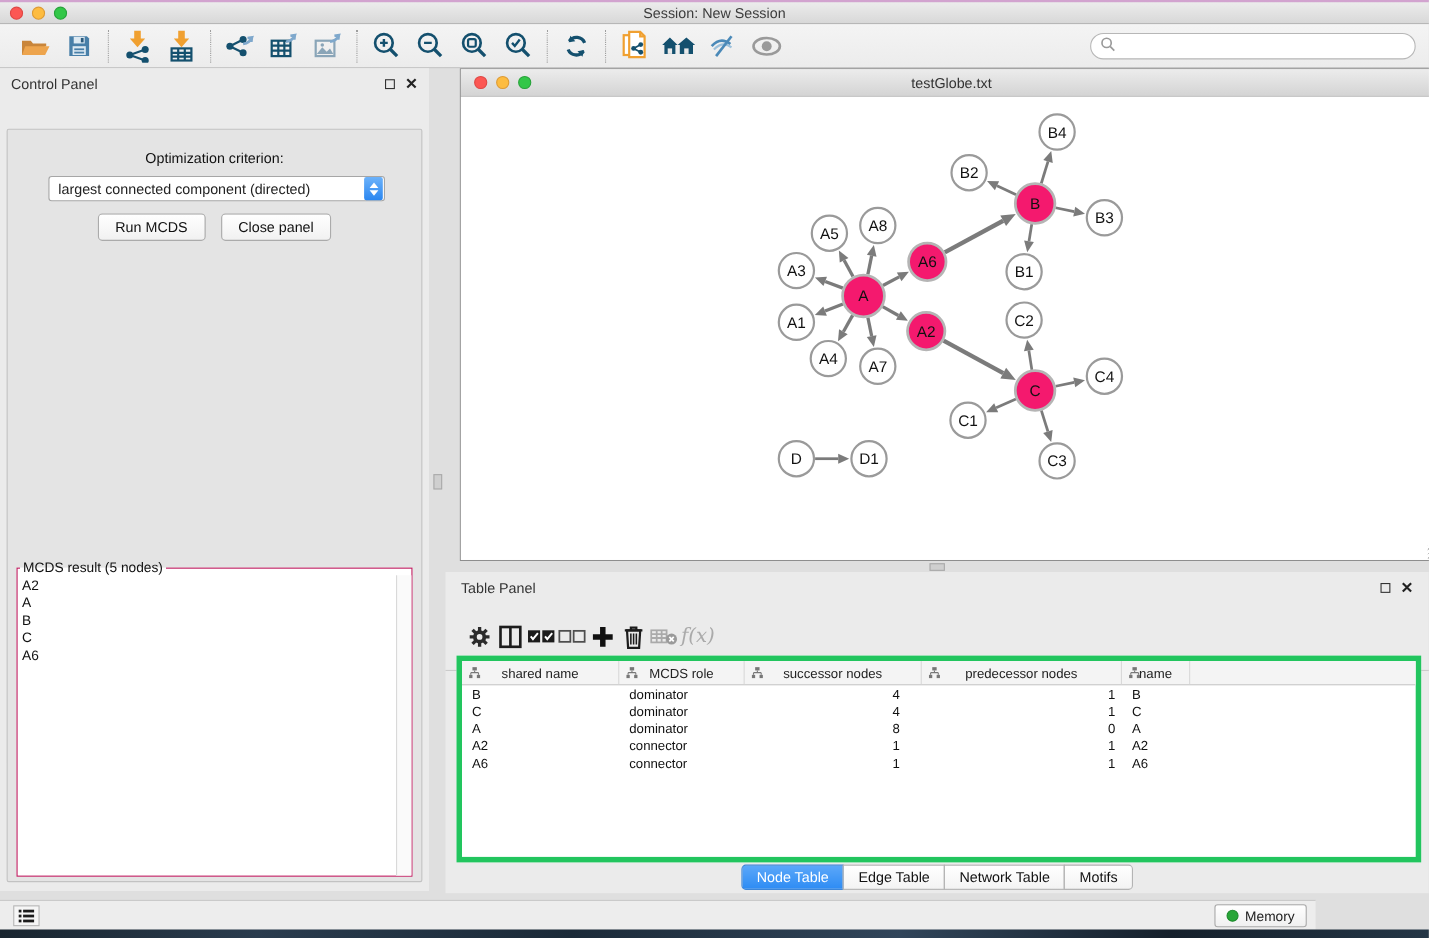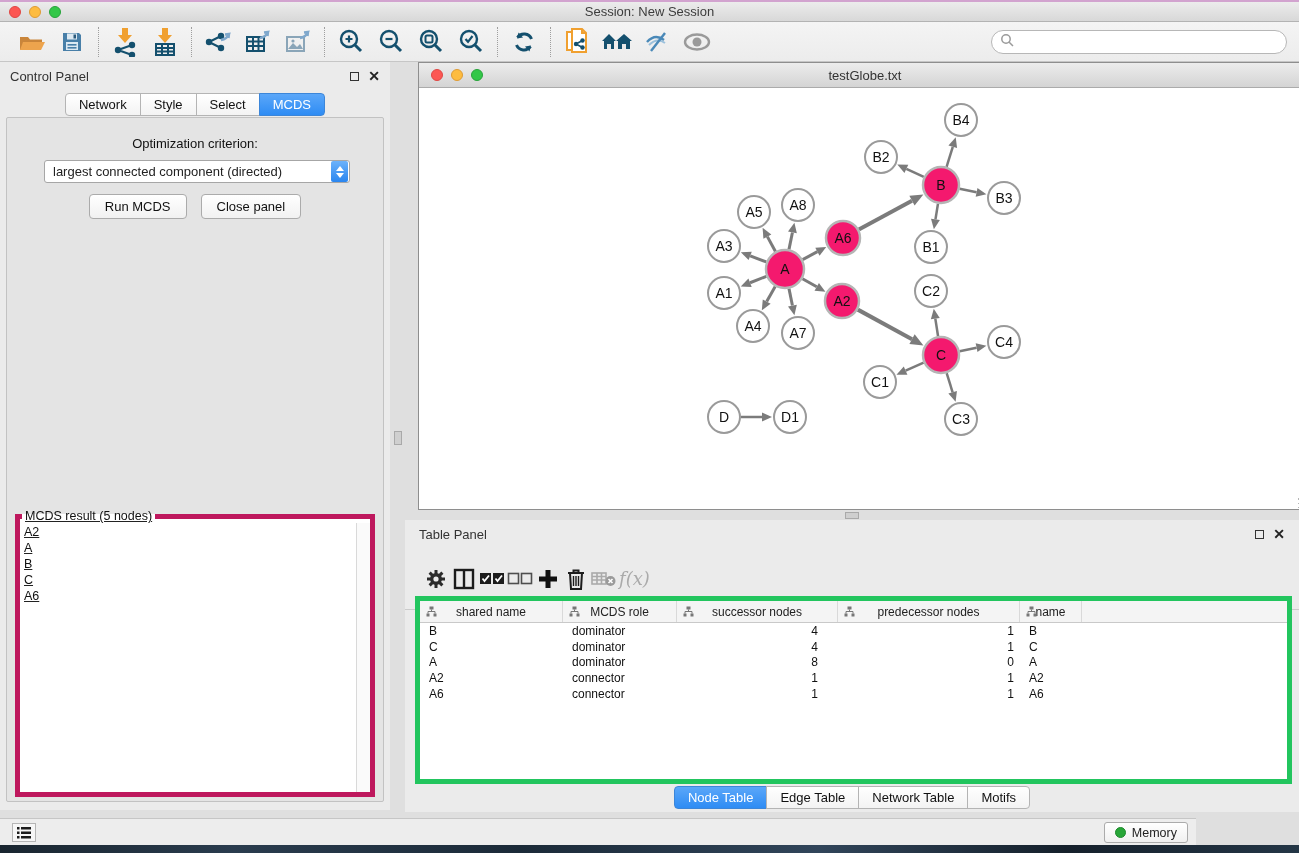--- a/index.html
+++ b/index.html
@@ -50,21 +50,21 @@
     border:1px solid #a6a6a6; border-radius:3px; display:flex; align-items:center; }
   .dropdown .dd-text { flex:1; padding-left:8px; font-size:13px; white-space:nowrap; }
   .dd-stepper { width:17px; height:21px; background:linear-gradient(#6cb2fa,#2a86f0); border-radius:2px;
     display:flex; flex-direction:column; align-items:center; justify-content:center; gap:2px; margin-right:1px; }
   .dd-up { width:0; height:0; border-left:4px solid transparent; border-right:4px solid transparent; border-bottom:5px solid #fff; }
   .dd-down { width:0; height:0; border-left:4px solid transparent; border-right:4px solid transparent; border-top:5px solid #fff; }
   .cp-buttons { position:absolute; left:0; right:0; top:76px; display:flex; justify-content:center; gap:14px; }
   .btn { background:linear-gradient(#ffffff,#f1f1f1); border:1px solid #ababab; border-radius:4px;
     padding:4px 15px; font-size:13px; color:#111; }
   .result-box { position:absolute; left:8px; right:8px; top:391px; bottom:4px; background:#fff;
-    border:5px solid #be185d;text-decoration:underline; }
+    border:1px solid #be185d; }
   .result-box legend { font-size:12.5px; padding:0 3px; margin-left:2px; color:#111; }
   .result-list { padding:1px 4px; font-size:12.5px; line-height:16px; color:#111; }
   .result-scroll { position:absolute; top:0; right:0; bottom:0; width:14px; border-left:1px solid #d9d9d9; background:#fafafa; }
 
   .divider-grip { position:absolute; background:#cfcfcf; border:1px solid #a9a9a9; }
 
   
   .net-window { position:absolute; left:405px; top:62px; width:894px; height:448px;
     border:1px solid #8e8e8e; background:#fff;margin-left:13px; }
   .net-titlebar { height:25px; background:linear-gradient(#ececec,#d4d4d4); border-bottom:1px solid #ababab;
@@ -259,28 +259,20 @@
   </div>
 </div>
 
 <div class="control-panel">
   <div class="panel-head">
     <span class="ph-title">Control Panel</span>
     <span class="ph-icons">
       <span class="icon-float"></span>
       <span class="icon-close">✕</span>
     </span>
-  </div>
-  <div class="cp-tabs-row">
-    <span class="seg" id="cp-tabs">
-        <span class="seg-tab">Network</span>
-        <span class="seg-tab">Style</span>
-        <span class="seg-tab">Select</span>
-        <span class="seg-tab active">MCDS</span>
-      </span>
   </div>
   <div class="cp-inner">
     <div class="opt-label">Optimization criterion:</div>
     <div class="dropdown">
       <span class="dd-text">largest connected component (directed)</span>
       <span class="dd-stepper">
           <span class="dd-up"></span>
           <span class="dd-down"></span>
         </span>
     </div>

